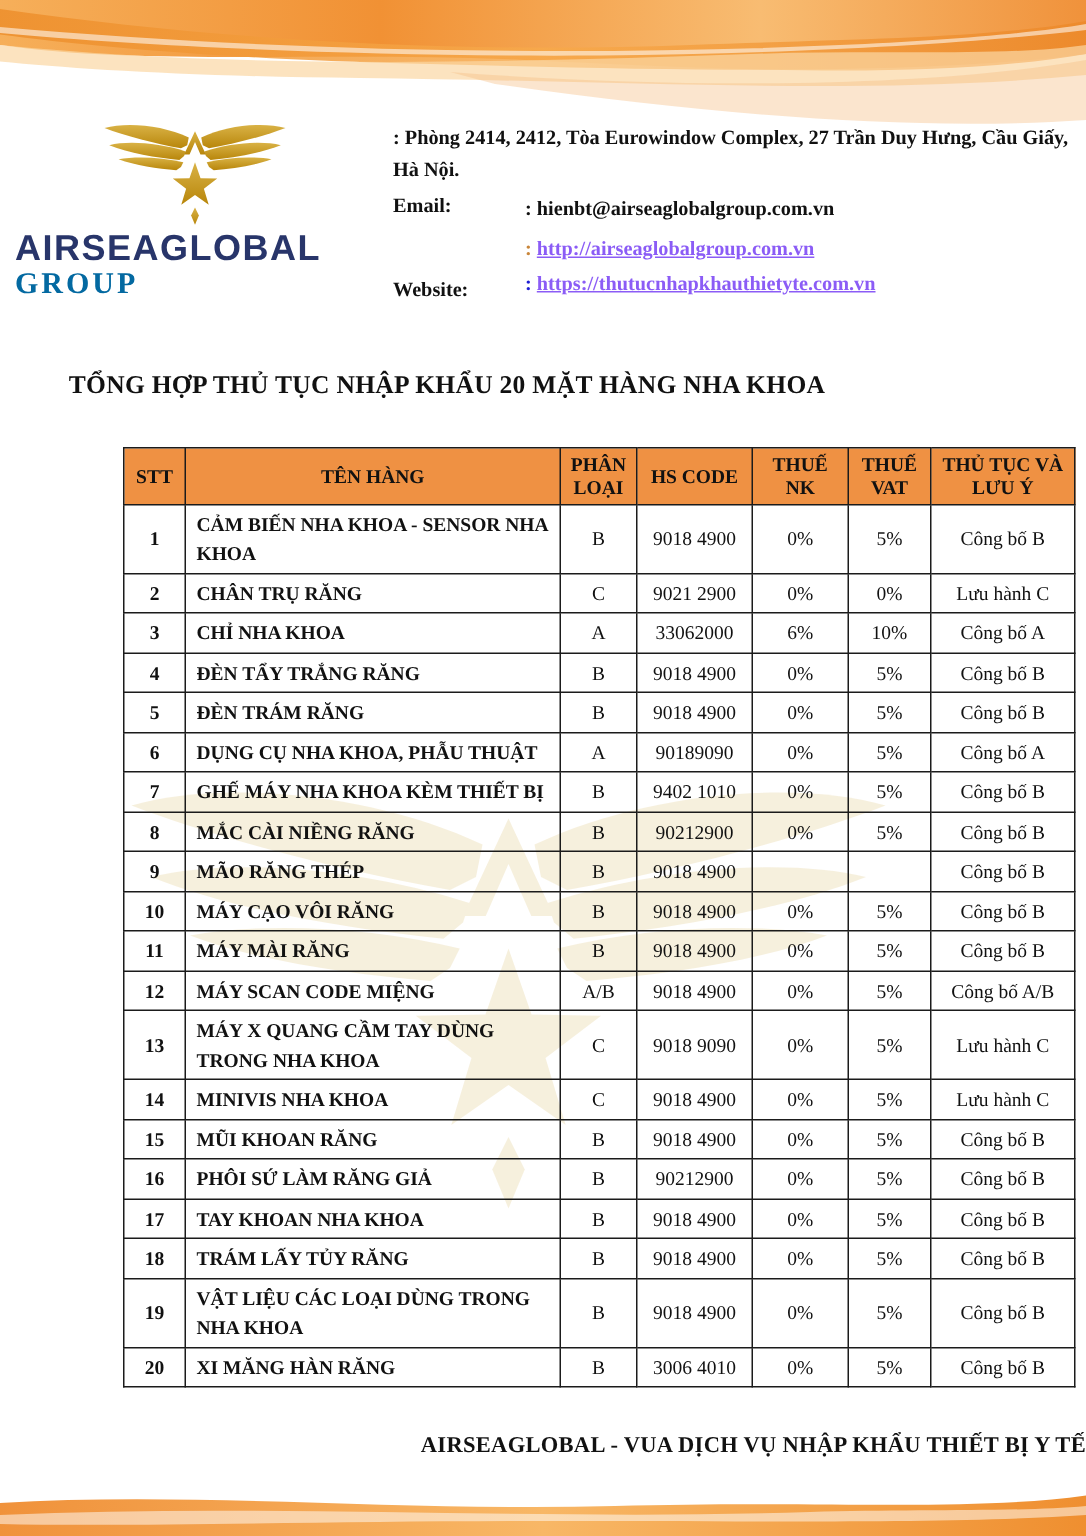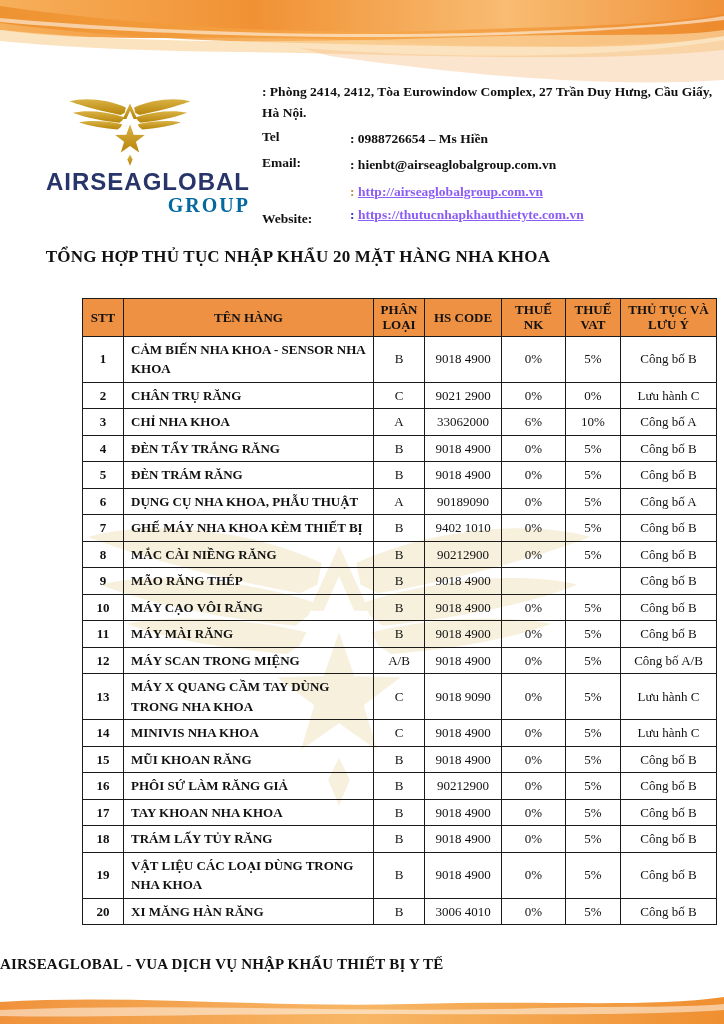--- a/index.html
+++ b/index.html
@@ -5,21 +5,21 @@
   * { margin:0; padding:0; box-sizing:border-box; }
   html,body { width:724px; height:1024px; }
   body {
     position:relative; width:724px; height:1024px; background:#ffffff;
     font-family:"Liberation Serif", serif; color:#111; overflow:hidden;
   }
   
   .top-wave { position:absolute; top:0; left:0; width:724px; height:96px; }
   .bottom-wave { position:absolute; bottom:0; left:0; width:724px; height:32px; }
   
-  .brand { position:absolute; left:10px; top:92px; width:240px; text-align:right; }
+  .brand { position:absolute; left:10px; top:76px; width:240px; text-align:left; }
   .brand svg.eagle { width:226px; height:78px; display:block; margin:0 auto; }
   .brand-name { font-family:"Liberation Sans", sans-serif; font-weight:bold;
     color:#28356A; font-size:24px; letter-spacing:1px; line-height:1.04; }
   .brand-sub  { font-family:Liberation Serif, serif; font-weight:bold;
     color:#0369a1; font-size:20px; letter-spacing:2px; line-height:1.05; }
   
   .contact { position:absolute; left:262px; top:82px; width:454px; font-size:13.5px; font-weight:bold; }
   .c-row { display:flex; margin-bottom:5px; }
   .c-label { width:88px; flex:0 0 88px; }
   .c-value { flex:1; line-height:1.55; }
@@ -38,21 +38,21 @@
   col.w-stt  { width:41px; }  col.w-name { width:250px; }
   col.w-cls  { width:51px; }  col.w-hs   { width:77px; }
   col.w-nk   { width:64px; }  col.w-vat  { width:55px; }
   col.w-proc { width:96px; }
   th, td { border:1px solid #1b1b1b; font-size:13px; text-align:center; vertical-align:middle; }
   thead th { background:#EF9143; font-weight:bold; line-height:1.18; padding:3px 2px; }
   tbody td { padding:3px 2px; line-height:1.5; background:transparent; }
   td.name { text-align:left; font-weight:bold; padding-left:7px; padding-right:4px;margin-left:22px; }
   td.num  { font-weight:bold; }
   
-  .slogan { position:absolute; top:956px; left:0; width:724px; text-align:left;
+  .slogan { position:absolute; top:956px; left:0; width:724px; text-align:right;
     font-size:15px; font-weight:bold; letter-spacing:.2px; }
 </style>
 </head>
 <body>
 
 <svg class="top-wave" viewBox="0 0 724 96" preserveAspectRatio="none">
   <defs>
     <linearGradient id="g1" x1="0" y1="0" x2="1" y2="0">
       <stop offset="0" stop-color="#F6AF5A"></stop>
         <stop offset=".35" stop-color="#F19134"></stop>
@@ -92,24 +92,20 @@
       <path d="M120,120 L115,130 L120,142 L125,130 Z"></path>
     </g>
   </svg>
   <div class="brand-name">AIRSEAGLOBAL</div>
   <div class="brand-sub">GROUP</div>
 </div>
 
 <div class="contact">
   <div class="c-row">
     <span class="c-value">: Phòng 2414, 2412, Tòa Eurowindow Complex, 27 Trần Duy Hưng, Cầu Giấy, Hà Nội.</span>
-  </div>
-  <div class="c-row">
-    <span class="c-label">Tel</span>
-    <span class="c-value">: 0988726654 – Ms Hiền</span>
   </div>
   <div class="c-row">
     <span class="c-label">Email:</span>
     <span class="c-value">: hienbt@airseaglobalgroup.com.vn</span>
   </div>
   <div class="c-row website">
     <span class="c-label">Website:</span>
     <span class="c-value">
       <div class="link-line">
         <span class="link-prefix-muted">: </span><a class="site-link" href="#">http://airseaglobalgroup.com.vn</a>
@@ -253,21 +249,21 @@
     <td class="num">11</td>
     <td class="name">MÁY MÀI RĂNG</td>
     <td>B</td>
     <td>9018 4900</td>
     <td>0%</td>
     <td>5%</td>
     <td>Công bố B</td>
   </tr>
         <tr>
     <td class="num">12</td>
-    <td class="name">MÁY SCAN TRONG MIỆNG</td>
+    <td class="name">MÁY SCAN CODE MIỆNG</td>
     <td>A/B</td>
     <td>9018 4900</td>
     <td>0%</td>
     <td>5%</td>
     <td>Công bố A/B</td>
   </tr>
         <tr>
     <td class="num">13</td>
     <td class="name">MÁY X QUANG CẦM TAY DÙNG TRONG NHA KHOA</td>
     <td>C</td>

